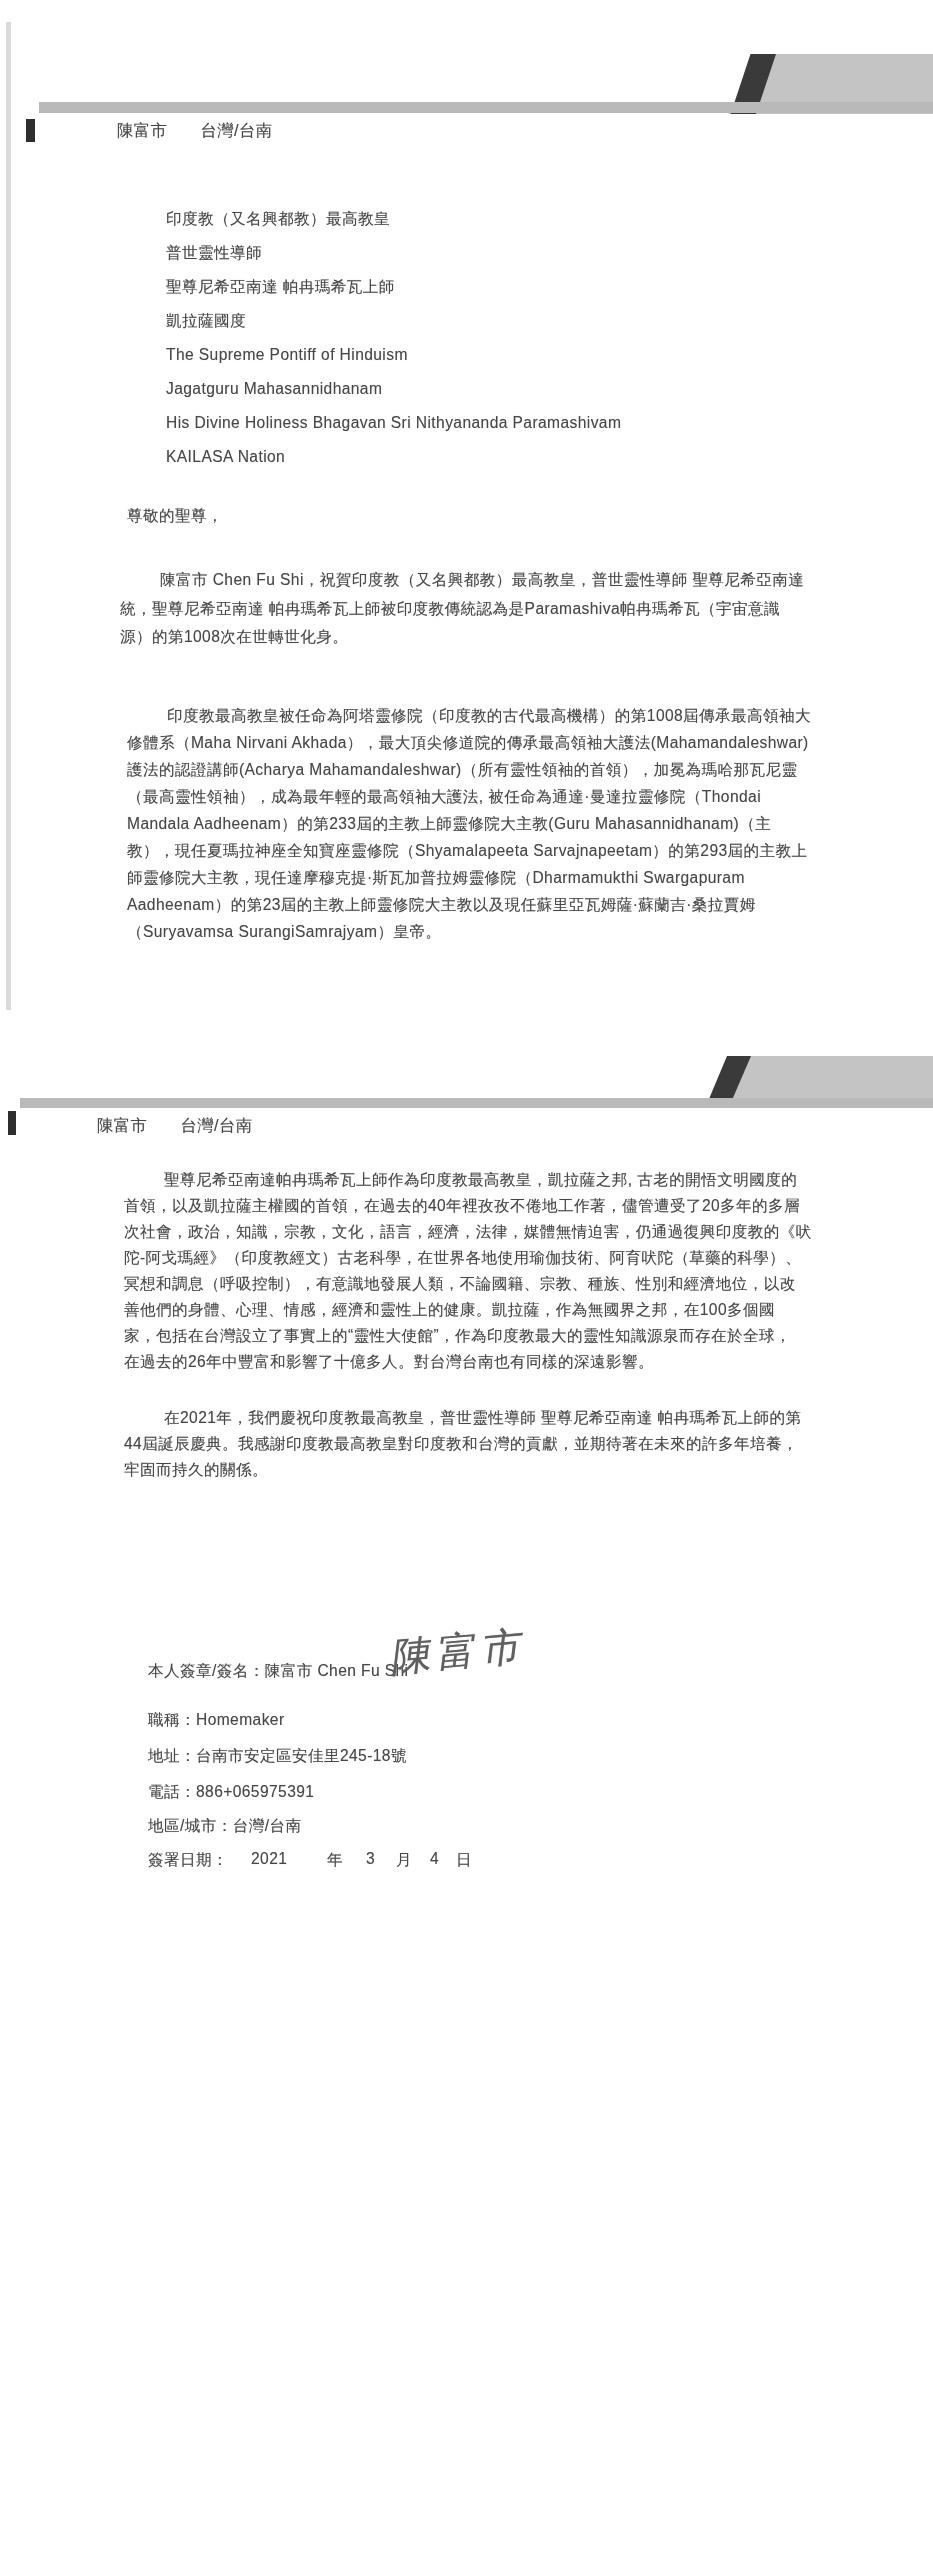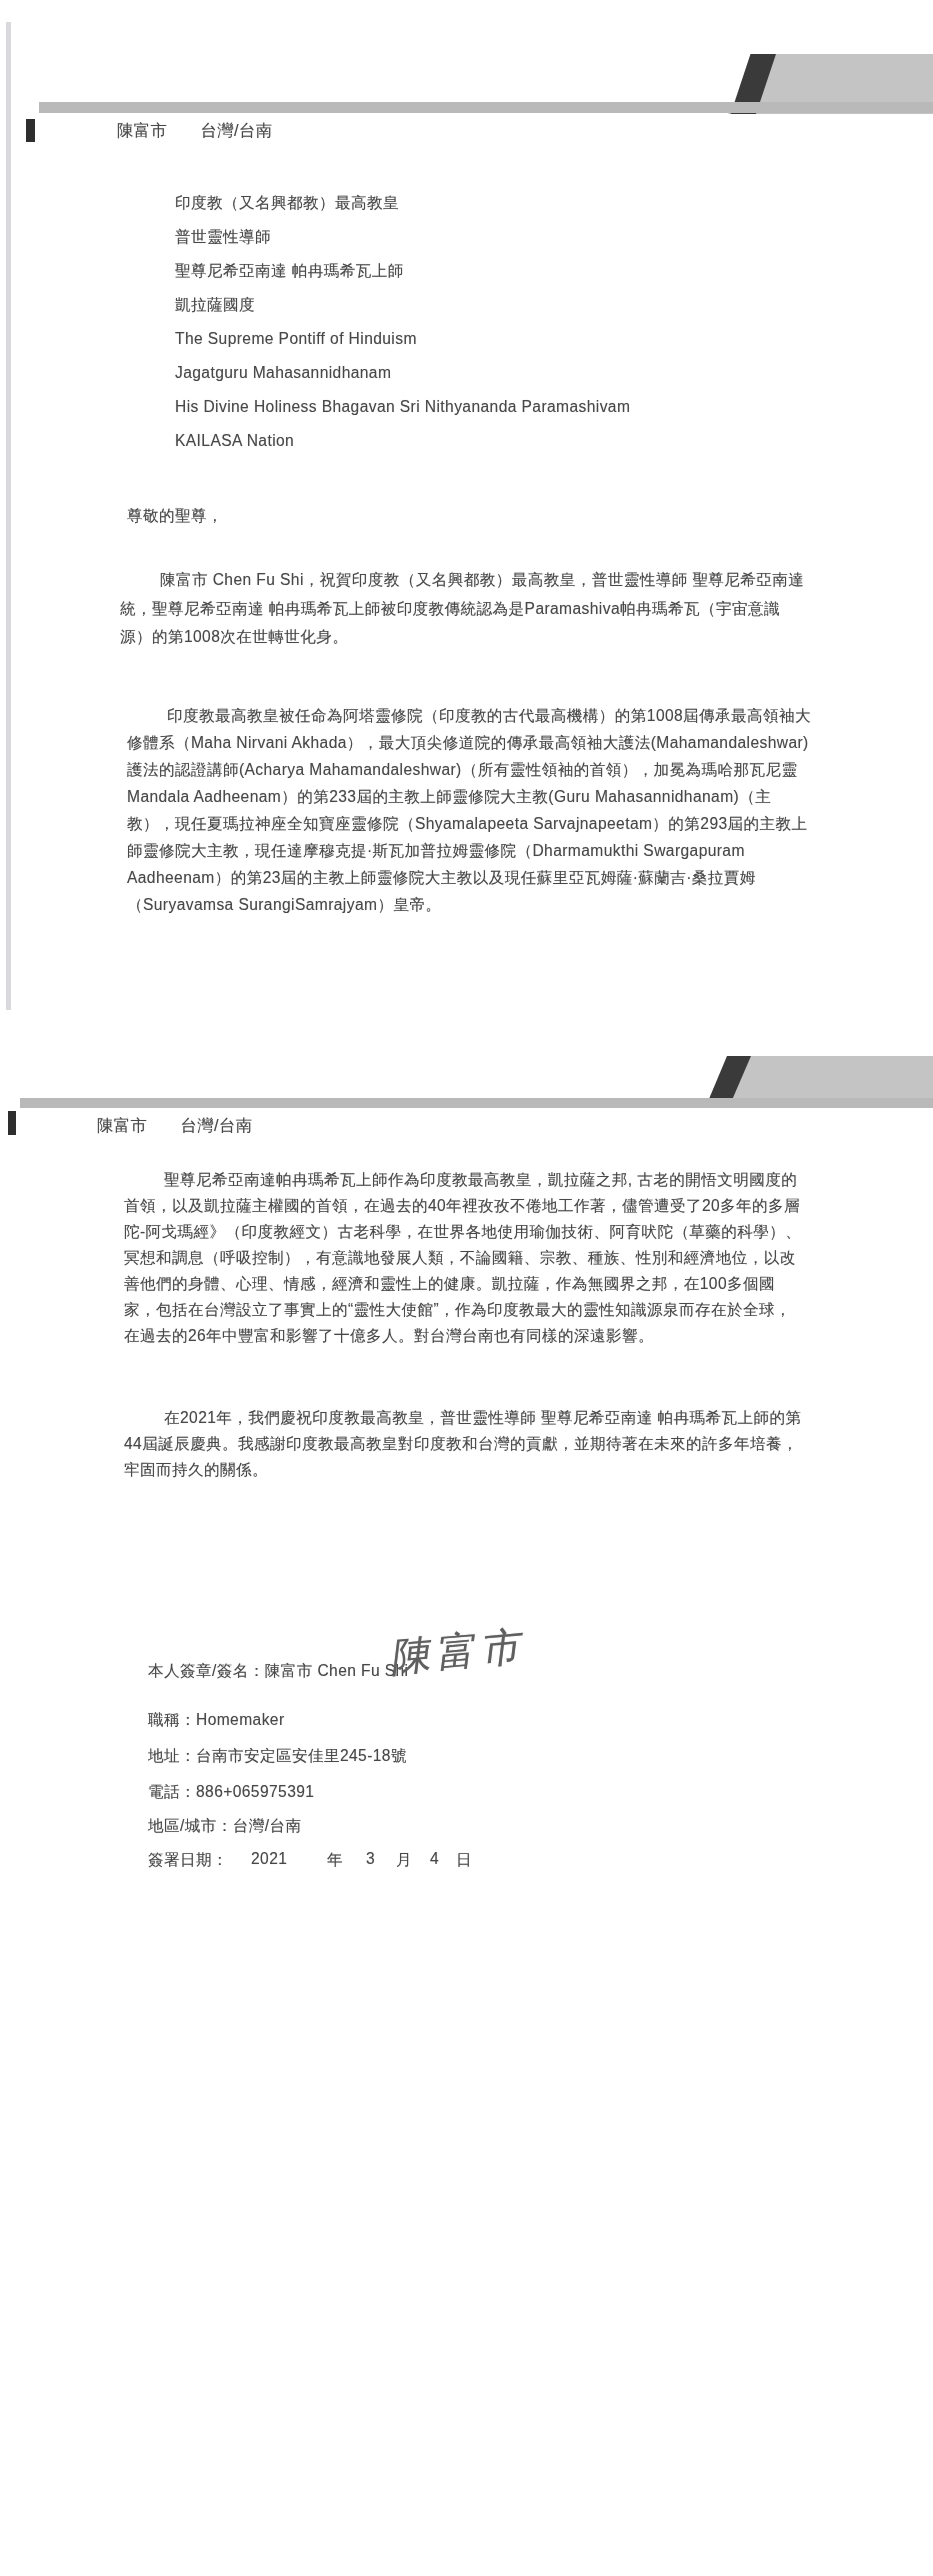--- a/index.html
+++ b/index.html
@@ -29,21 +29,21 @@
   .deco-stripe-2{left:703px;top:1056px;width:48px;height:51px;background:#3a3a3a;
     clip-path:polygon(24px 0,48px 0,26px 100%,2.6px 100%);}
   .deco-bar-2{left:20px;top:1098px;width:913px;height:9.5px;background:#b9b9b9;}
   .corner-mark-2{left:7.8px;top:1111px;width:8.6px;height:24px;background:#2e2e2e;}
 
   .header-row-1{left:117px;top:120px;font-size:16.4px;}
   .header-row-2{left:97px;top:1115px;font-size:16.4px;}
   .header-loc{margin-left:33px;}
 
   
-  .recipient{left:166px;top:186px;margin-left:9px;}
+  .recipient{left:166px;top:202px;}
   .recipient div{line-height:34px;height:34px;}
   .salutation{left:127px;top:506px;}
   .para{white-space:nowrap;}
   .para div{white-space:nowrap;}
   .para-1{left:120px;top:566px;}
   .para-1 div{line-height:28.5px;height:28.5px;}
   .para-1 div:first-child{padding-left:40px;}
   .para-2{left:127px;top:702px;}
   .para-2 div{line-height:27px;height:27px;}
   .para-2 div:first-child{padding-left:40px;}
@@ -103,20 +103,21 @@
   <div class="abs txt para para-1">
       <div>陳富市 Chen Fu Shi，祝賀印度教（又名興都教）最高教皇，普世靈性導師 聖尊尼希亞南達</div>
       <div>統，聖尊尼希亞南達 帕冉瑪希瓦上師被印度教傳統認為是Paramashiva帕冉瑪希瓦（宇宙意識</div>
       <div>源）的第1008次在世轉世化身。</div>
     </div>
 
   <div class="abs txt para para-2">
       <div>印度教最高教皇被任命為阿塔靈修院（印度教的古代最高機構）的第1008屆傳承最高領袖大</div>
       <div>修體系（Maha Nirvani Akhada），最大頂尖修道院的傳承最高領袖大護法(Mahamandaleshwar)</div>
       <div>護法的認證講師(Acharya Mahamandaleshwar)（所有靈性領袖的首領），加冕為瑪哈那瓦尼靈</div>
+      <div>（最高靈性領袖），成為最年輕的最高領袖大護法, 被任命為通達·曼達拉靈修院（Thondai</div>
       <div>Mandala Aadheenam）的第233屆的主教上師靈修院大主教(Guru Mahasannidhanam)（主</div>
       <div>教），現任夏瑪拉神座全知寶座靈修院（Shyamalapeeta Sarvajnapeetam）的第293屆的主教上</div>
       <div>師靈修院大主教，現任達摩穆克提·斯瓦加普拉姆靈修院（Dharmamukthi Swargapuram</div>
       <div>Aadheenam）的第23屆的主教上師靈修院大主教以及現任蘇里亞瓦姆薩·蘇蘭吉·桑拉賈姆</div>
       <div>（Suryavamsa SurangiSamrajyam）皇帝。</div>
     </div>
 </section>
 
 <section>
 
@@ -125,20 +126,21 @@
   <div class="abs deco-bar-2"></div>
   <div class="abs corner-mark-2"></div>
 
   <div class="abs txt header-row-2">
     <span>陳富市</span><span class="header-loc">台灣/台南</span>
   </div>
 
   <div class="abs txt para para-3">
       <div>聖尊尼希亞南達帕冉瑪希瓦上師作為印度教最高教皇，凱拉薩之邦, 古老的開悟文明國度的</div>
       <div>首領，以及凱拉薩主權國的首領，在過去的40年裡孜孜不倦地工作著，儘管遭受了20多年的多層</div>
+      <div>次社會，政治，知識，宗教，文化，語言，經濟，法律，媒體無情迫害，仍通過復興印度教的《吠</div>
       <div>陀-阿戈瑪經》（印度教經文）古老科學，在世界各地使用瑜伽技術、阿育吠陀（草藥的科學）、</div>
       <div>冥想和調息（呼吸控制），有意識地發展人類，不論國籍、宗教、種族、性別和經濟地位，以改</div>
       <div>善他們的身體、心理、情感，經濟和靈性上的健康。凱拉薩，作為無國界之邦，在100多個國</div>
       <div>家，包括在台灣設立了事實上的“靈性大使館”，作為印度教最大的靈性知識源泉而存在於全球，</div>
       <div>在過去的26年中豐富和影響了十億多人。對台灣台南也有同樣的深遠影響。</div>
     </div>
 
   <div class="abs txt para para-4">
       <div>在2021年，我們慶祝印度教最高教皇，普世靈性導師 聖尊尼希亞南達 帕冉瑪希瓦上師的第</div>
       <div>44屆誕辰慶典。我感謝印度教最高教皇對印度教和台灣的貢獻，並期待著在未來的許多年培養，</div>

